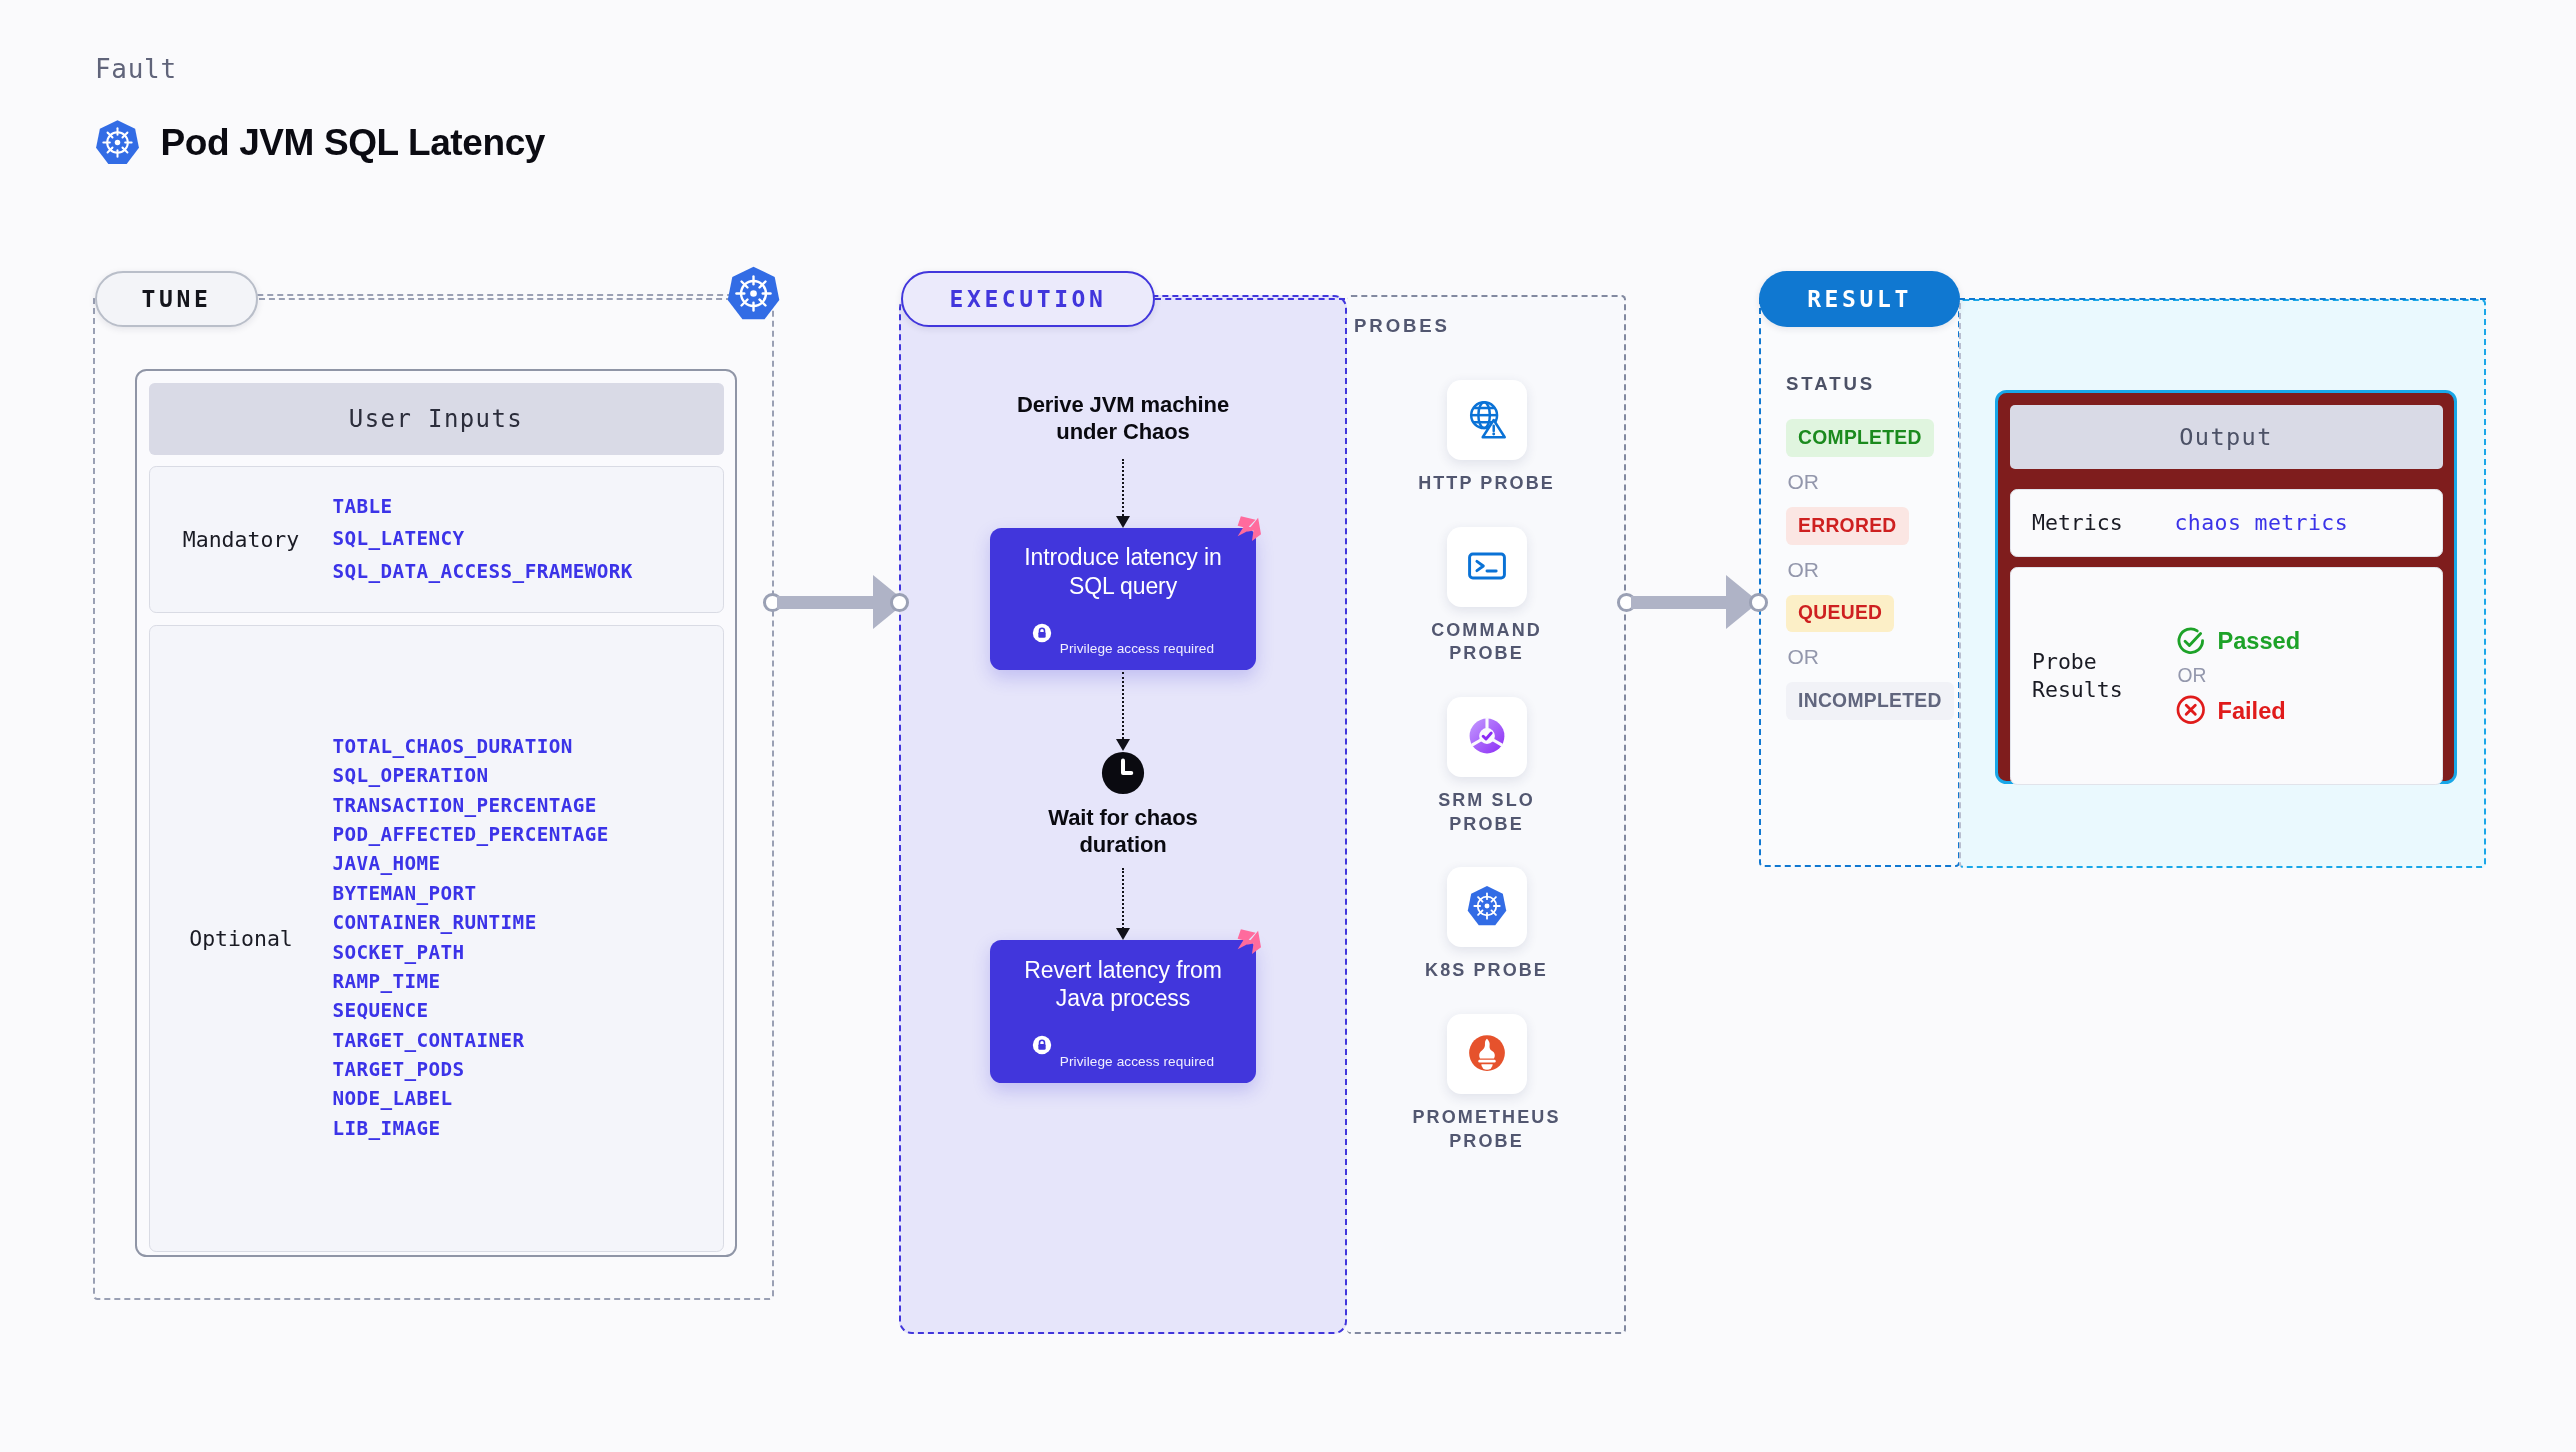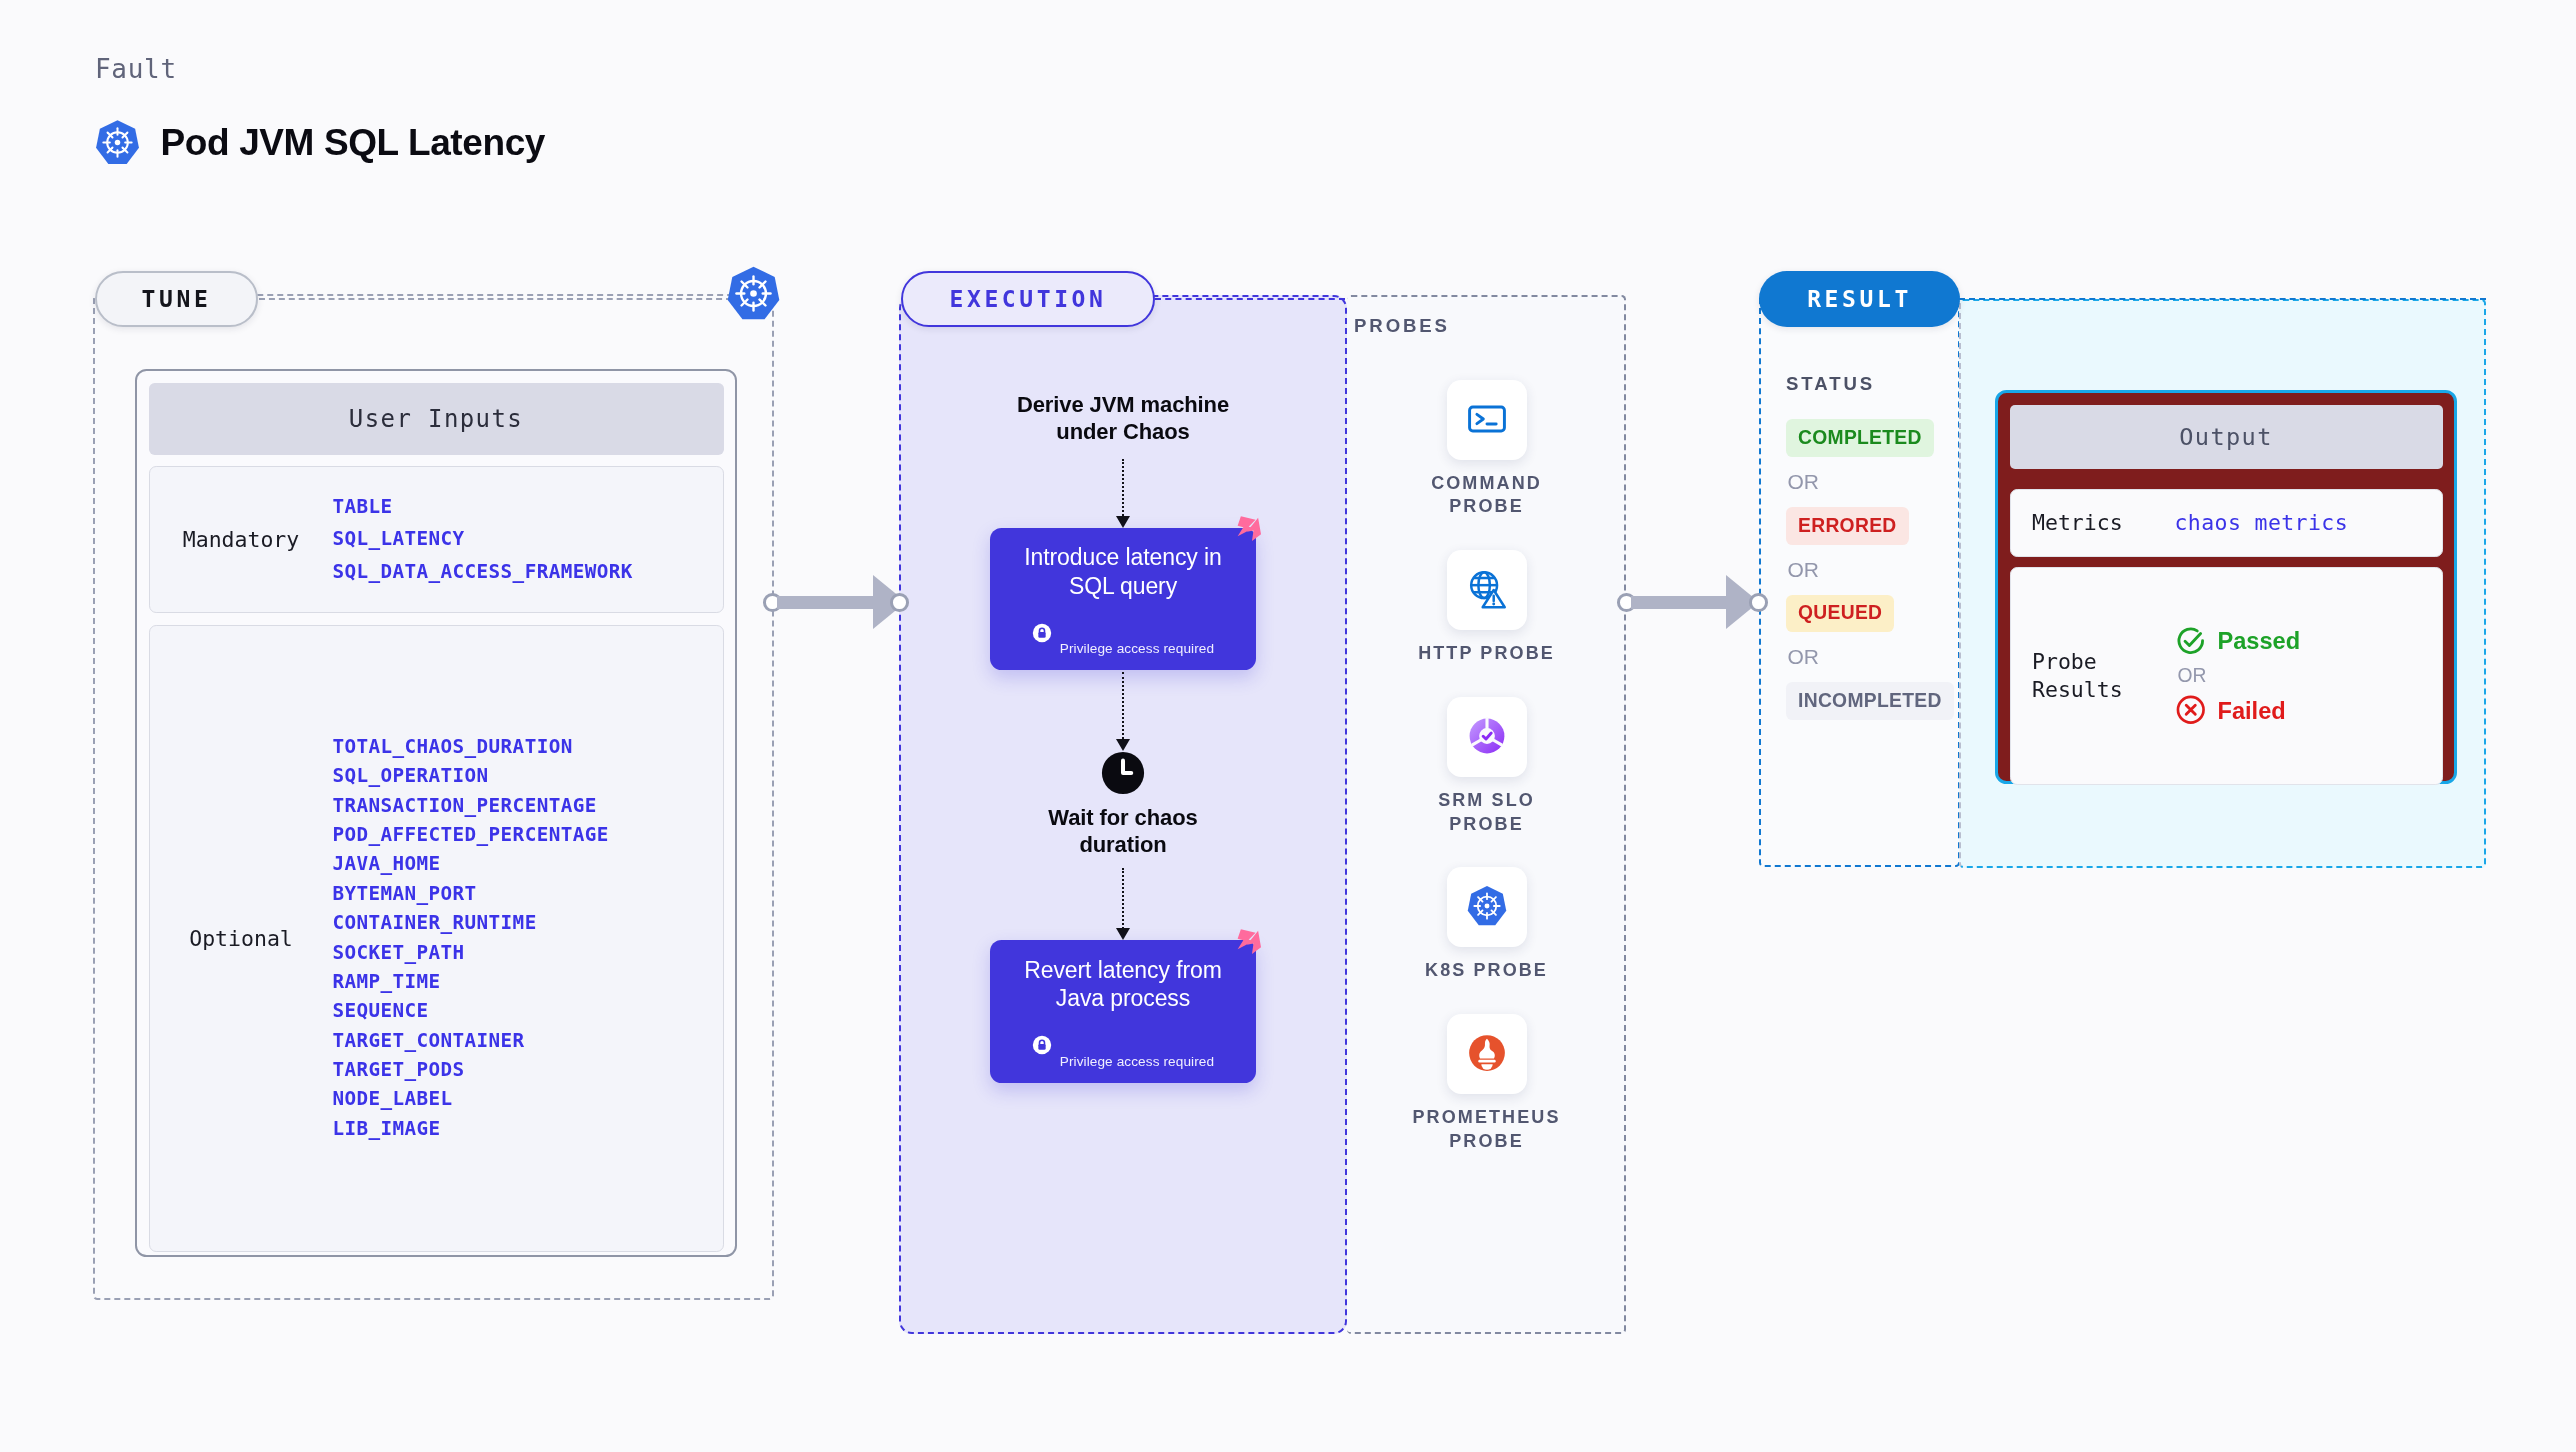--- a/index.html
+++ b/index.html
@@ -383,47 +383,47 @@
       </div>
     </div>
   </div>
 
   <div class="probes-label">PROBES</div>
   <div class="probe-list">
 
     <div class="probe-item">
       <div class="probe-tile">
         <span>
-          <svg width="44" height="44" viewBox="0 0 48 48">
-            <rect x="5" y="11" width="38" height="26" rx="3.5" fill="none" stroke="#0A72D6" stroke-width="3.2"></rect>
-            <path d="M13 19 L20 24 L13 29" fill="none" stroke="#0A72D6" stroke-width="3.2" stroke-linecap="round" stroke-linejoin="round"></path>
-            <line x1="24" y1="29.5" x2="34" y2="29.5" stroke="#0A72D6" stroke-width="3.2" stroke-linecap="round"></line>
-          </svg>
-        </span>
-      </div>
-      <div class="probe-name">COMMAND PROBE</div>
-    </div>
-
-    <div class="probe-item">
-      <div class="probe-tile">
-        <span>
           <svg width="46" height="46" viewBox="0 0 48 48">
             <g fill="none" stroke="#0A72D6" stroke-width="2.6">
               <circle cx="21" cy="20" r="13.5"></circle>
               <ellipse cx="21" cy="20" rx="6" ry="13.5"></ellipse>
               <line x1="7.5" y1="20" x2="34.5" y2="20"></line>
               <path d="M10 12.5 h22 M10 27.5 h22"></path>
             </g>
             <path d="M31 25 L42.5 43 H19.5 Z" fill="#fff" stroke="#0A72D6" stroke-width="2.6" stroke-linejoin="round"></path>
             <line x1="31" y1="31" x2="31" y2="36.5" stroke="#0A72D6" stroke-width="2.6" stroke-linecap="round"></line>
             <circle cx="31" cy="39.6" r="1.5" fill="#0A72D6"></circle>
           </svg>
         </span>
       </div>
       <div class="probe-name">HTTP PROBE</div>
+    </div>
+
+    <div class="probe-item">
+      <div class="probe-tile">
+        <span>
+          <svg width="44" height="44" viewBox="0 0 48 48">
+            <rect x="5" y="11" width="38" height="26" rx="3.5" fill="none" stroke="#0A72D6" stroke-width="3.2"></rect>
+            <path d="M13 19 L20 24 L13 29" fill="none" stroke="#0A72D6" stroke-width="3.2" stroke-linecap="round" stroke-linejoin="round"></path>
+            <line x1="24" y1="29.5" x2="34" y2="29.5" stroke="#0A72D6" stroke-width="3.2" stroke-linecap="round"></line>
+          </svg>
+        </span>
+      </div>
+      <div class="probe-name">COMMAND PROBE</div>
     </div>
 
     <div class="probe-item">
       <div class="probe-tile">
         <span>
           <svg width="44" height="44" viewBox="0 0 48 48">
             <defs>
               <linearGradient id="slograd" x1="0" y1="0" x2="1" y2="1">
                 <stop offset="0%" stop-color="#C49BFF"></stop>
                   <stop offset="100%" stop-color="#8B2BF5"></stop>

